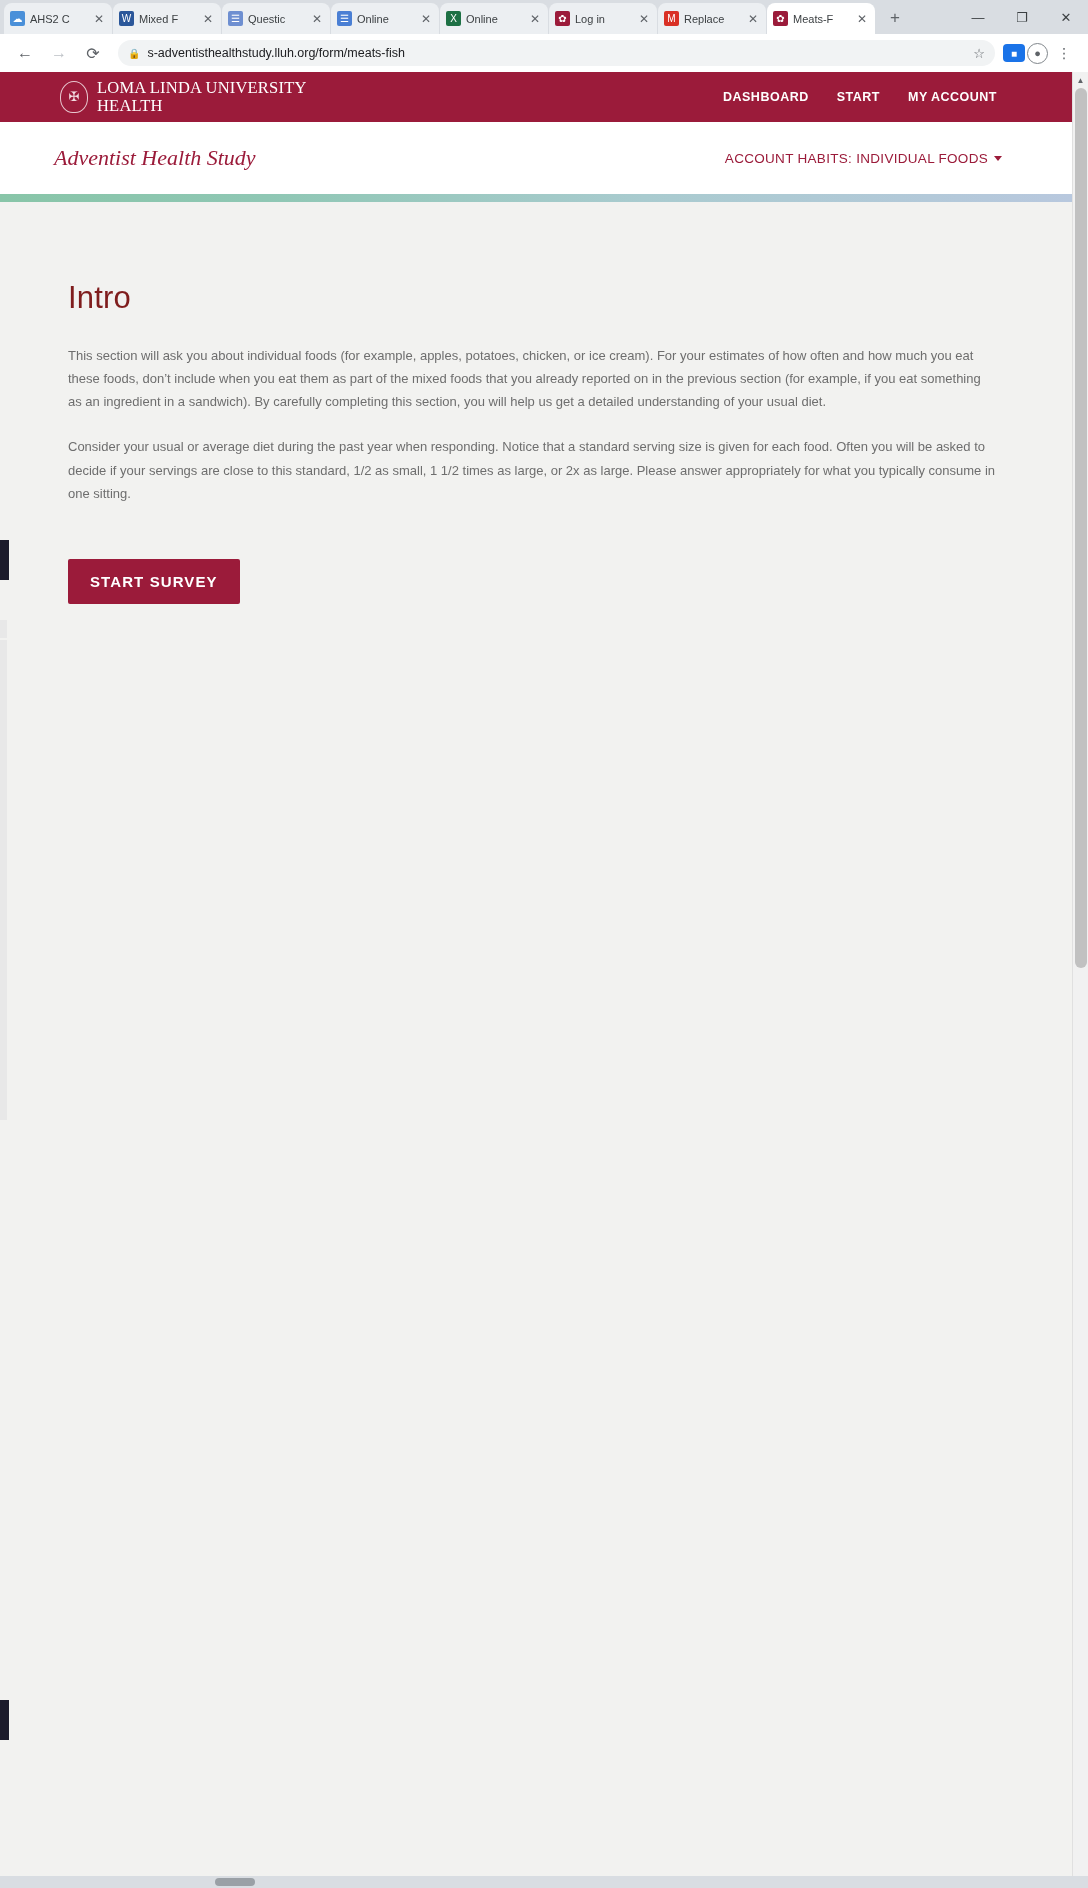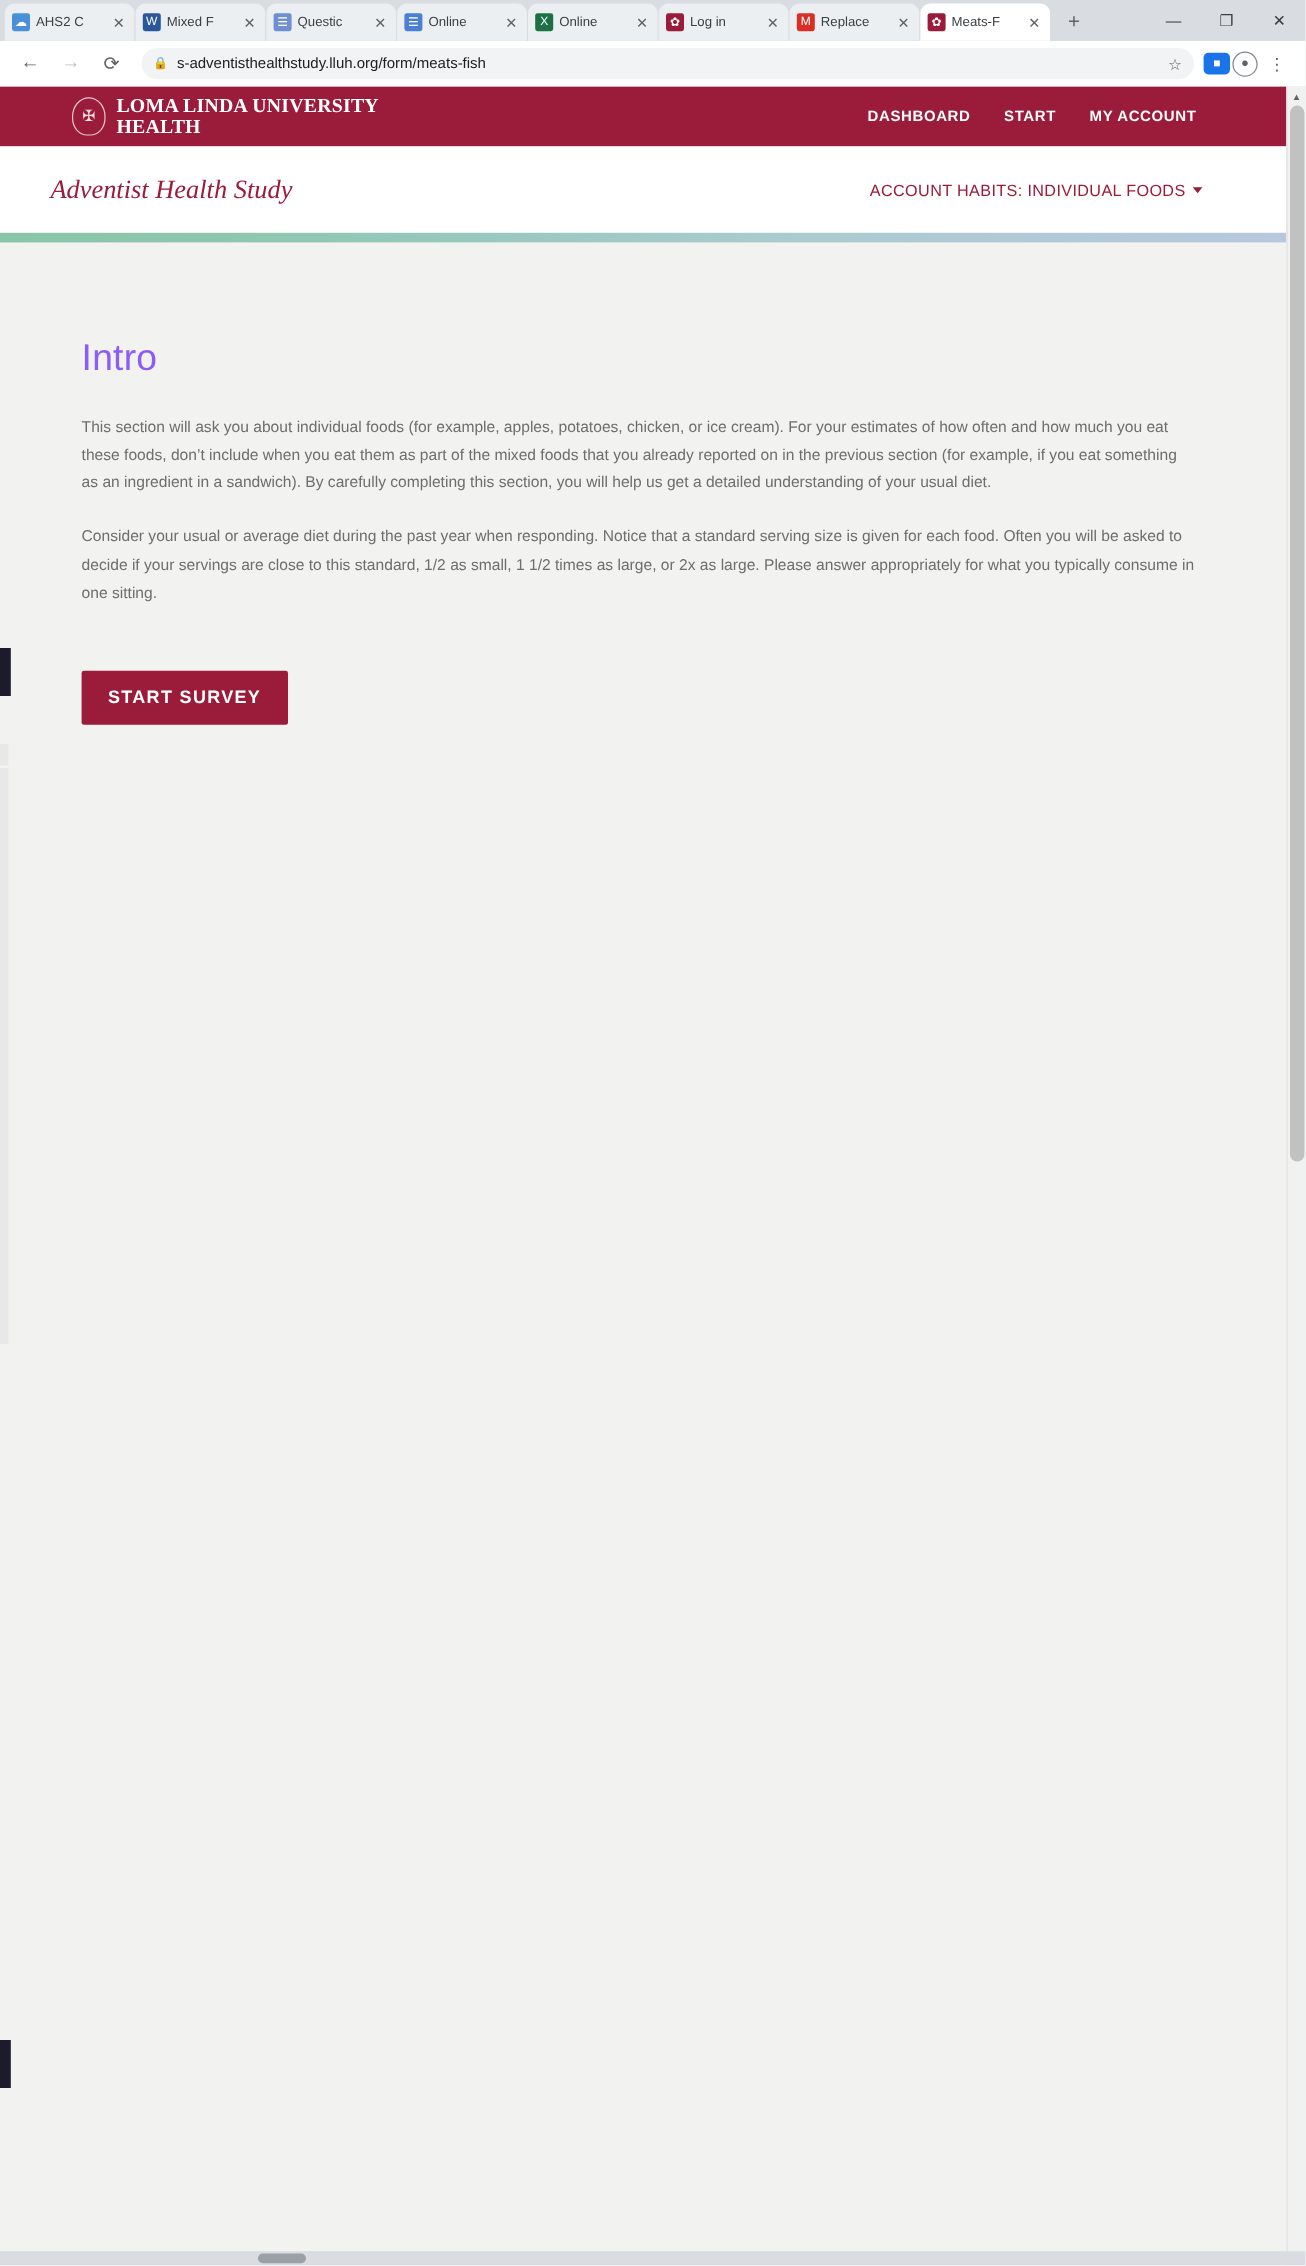--- a/index.html
+++ b/index.html
@@ -154,21 +154,20 @@
     color: #f3dde3;
     font-size: 13px;
     display: flex; align-items: center; justify-content: center;
     margin-right: 9px;
     font-family: "Liberation Serif", serif;
   }
   .logo-text {
     color: #ffffff;
     font-family: "Liberation Serif", serif;
     line-height: 1.12;
-    font-weight: bold;
   }
   .logo-text .l1 { font-size: 16.5px; letter-spacing: .2px; display: block;}
   .logo-text .l2 { font-size: 16.5px; letter-spacing: .2px; display: block;}
   .site-nav {
     margin-left: auto;
     display: flex;
     align-items: center;
     gap: 28px;
     padding-right: 55px;
   }
@@ -179,21 +178,21 @@
     text-decoration: none;
     font-weight: 600;
   }
 
   
   .sub-header {
     height: 72px;
     background: #ffffff;
     display: flex;
     align-items: center;
-    padding: 0 20px 0 42px;
+    padding: 0 20px 0 54px;
   }
   .study-title {
     color: #9b1b3a;
     font-family: "Liberation Serif", serif;
     font-style: italic;
     font-size: 22px;
   }
   .section-select {
     margin-left: auto;
     margin-right: 50px;
@@ -215,21 +214,21 @@
     height: 8px;
     background: linear-gradient(to right, #88c5a8 0%, #8fc7b4 25%, #a9cbcf 60%, #b8c8de 100%);
   }
 
   
   .content {
     padding: 78px 66px 0 68px;
     min-height: 1600px;
   }
   .h1 {
-    color: #8b5cf6;
+    color: #7f1d1d;
     font-size: 31px;
     font-weight: 400;
     margin-bottom: 28px;
     letter-spacing: .2px;
   }
   .para {
     color: #6e6e6e;
     font-size: 13px;
     line-height: 1.78;
     max-width: 930px;

